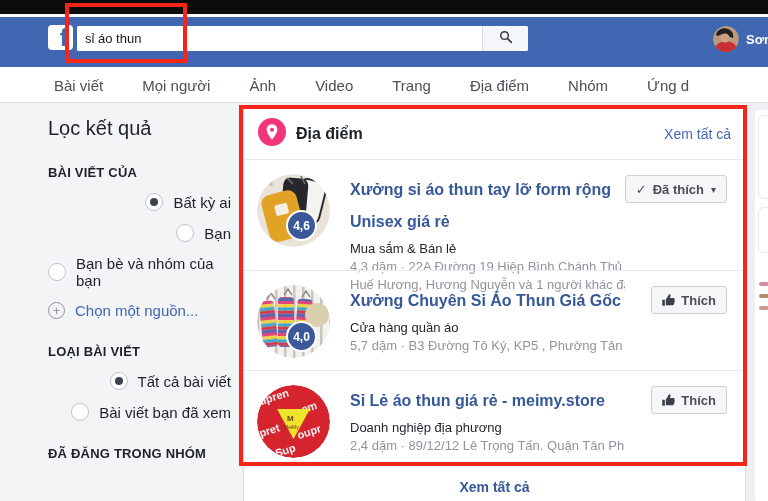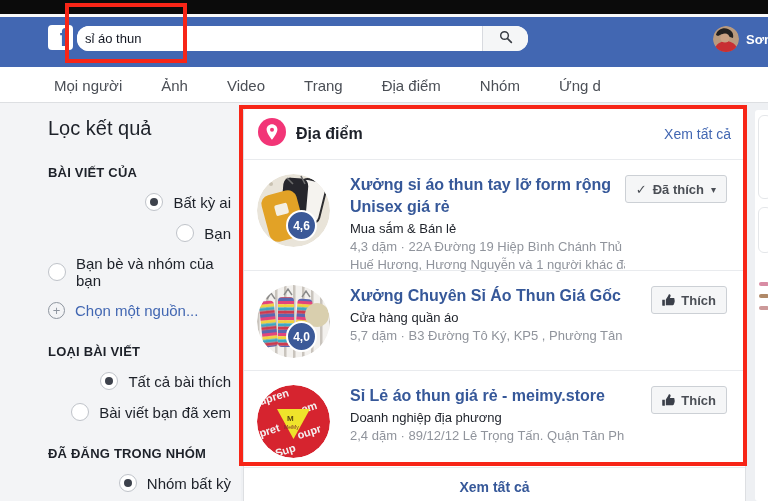--- a/index.html
+++ b/index.html
@@ -10,21 +10,21 @@
   }
   
   .black-bar { position:absolute; top:0; left:0; width:768px; height:14px; background:#0b0b0b; }
   .gap-line  { position:absolute; top:14px; left:0; width:768px; height:3px; background:#fafafa; }
   .navbar { position:absolute; top:17px; left:0; width:768px; height:50px; background:#4267b2; }
   .fb-logo { position:absolute; left:48px; top:8px; width:25px; height:25px; background:#fff;
              border-radius:4px; color:#4267b2; font-weight:bold; font-size:23px; line-height:22px;
              text-align:center; overflow:hidden; }
   .fb-logo span { position:relative; left:3px; top:2px; }
   .search-wrap { position:absolute; left:77px; top:9px; width:451px; height:25px; background:#fff;
-                 border-radius:12px; display:flex; overflow:hidden; }
+                 border-radius:2px; display:flex; overflow:hidden; }
   .search-input { flex:1; border:none; outline:none; font-family:inherit; font-size:13px;
                   color:#141823; padding:0 8px; }
   .search-btn { width:46px; background:#f5f6f7; border:none; border-left:1px solid #d8dadf;
                 display:flex; align-items:center; justify-content:center; cursor:pointer; }
   .nav-user { position:absolute; left:713px; top:9px; display:flex; align-items:center; }
   .nav-avatar { width:26px; height:26px; border-radius:50%; overflow:hidden; flex:none; }
   .nav-name { color:#fff; font-weight:bold; font-size:13px; margin-left:7px; white-space:nowrap; }
   
   .tabbar { position:absolute; top:67px; left:0; width:768px; height:36px; background:#fff;
             border-bottom:1px solid #dddfe2; display:flex; padding-left:54px; }
@@ -58,21 +58,21 @@
   .see-all { margin-left:auto; font-size:14px; color:#4267b2; cursor:pointer; }
   .result { position:relative; padding:14px 12px; }
   .result + .result { border-top:1px solid #e9ebee; }
   .r1 { height:110px; } .r2 { height:100px; } .r3 { height:97px; }
   .r-avatar { position:absolute; left:13px; top:14px; width:73px; height:73px; border-radius:50%;
           overflow:hidden; cursor:pointer; }
   .r-badge { position:absolute; left:42px; top:50px; width:31px; height:31px; border-radius:50%;
           background:#3b5998; border:2px solid #fff; color:#fff; font-size:12px; font-weight:bold;
           display:flex; align-items:center; justify-content:center; }
   .r-body { margin-left:94px; padding-right:108px; }
-  .r-title { font-size:16px; font-weight:bold; color:#365899; line-height:22px; cursor:pointer; }
+  .r-title { font-size:16px; font-weight:bold; color:#365899; line-height:32px; cursor:pointer; }
   .r-cat { font-size:13px; color:#1d2129; line-height:18px; margin-top:2px; }
   .r-meta { font-size:13px; color:#90949c; line-height:18px; white-space:nowrap; overflow:hidden; }
   .btn { position:absolute; right:18px; top:15px; height:28px; background:#f5f6f7;
          border:1px solid #ccd0d5; border-radius:3px; display:flex; align-items:center;
          padding:0 10px; font-size:13px; font-weight:bold; color:#4b4f56; cursor:pointer;
          font-family:inherit; }
   .btn .glyph { margin-right:6px; }
   .btn .caret { margin-left:7px; font-size:10px; color:#4b4f56; }
   .btn svg { margin-right:6px; }
   .card-footer { border-top:1px solid #e9ebee; text-align:center; padding:10px 0; }
@@ -114,20 +114,21 @@
         <path d="M3 9c1-6 8-8 12-6 4 1.6 6 5 5 9l-3-1-8-3-4 2z" fill="#23201f"></path>
         <path d="M2 22c2-5 7-7 11-7s9 2 11 7v4H2z" fill="#c82f33"></path>
         <circle cx="12" cy="12" r="4.6" fill="#caa183"></circle>
       </svg>
     </span>
     <span class="nav-name">Sơn</span>
   </div>
 </div>
 
 <div class="tabbar">
+  <div class="tab">Bài viết</div>
   <div class="tab">Mọi người</div>
   <div class="tab">Ảnh</div>
   <div class="tab">Video</div>
   <div class="tab">Trang</div>
   <div class="tab">Địa điểm</div>
   <div class="tab">Nhóm</div>
   <div class="tab">Ứng d</div>
 </div>
 
 <div class="sidebar">
@@ -150,34 +151,30 @@
     <div class="f-action">
       <span class="plus-circle">+</span>
       <span class="f-link">Chọn một nguồn...</span>
     </div>
   </div>
 
   <div class="f-section">
     <div class="f-header">LOẠI BÀI VIẾT</div>
     <div class="f-option">
       <span class="radio selected"></span>
-      <span class="f-label">Tất cả bài thích</span>
+      <span class="f-label">Tất cả bài viết</span>
     </div>
     <div class="f-option">
       <span class="radio"></span>
       <span class="f-label">Bài viết bạn đã xem</span>
     </div>
   </div>
 
   <div class="f-section">
     <div class="f-header">ĐÃ ĐĂNG TRONG NHÓM</div>
-    <div class="f-option">
-      <span class="radio selected"></span>
-      <span class="f-label">Nhóm bất kỳ</span>
-    </div>
 
   </div>
 
 </div>
 
 <div class="main-bg"></div>
 <div class="right-col">
   <div class="rc-box" style="top:5px; height:84px;"></div>
   <div class="rc-box" style="top:97px; height:46px;"></div>
   <div class="rc-bar" style="top:172px; background:#d88ca4;"></div>

